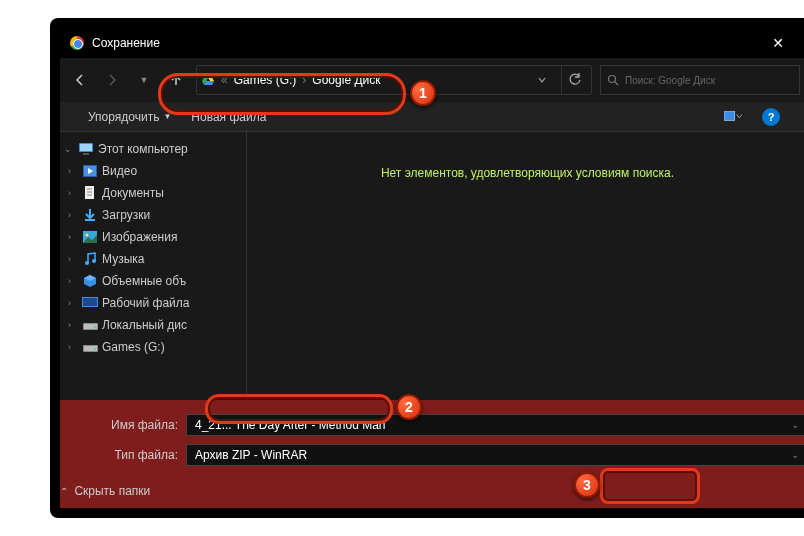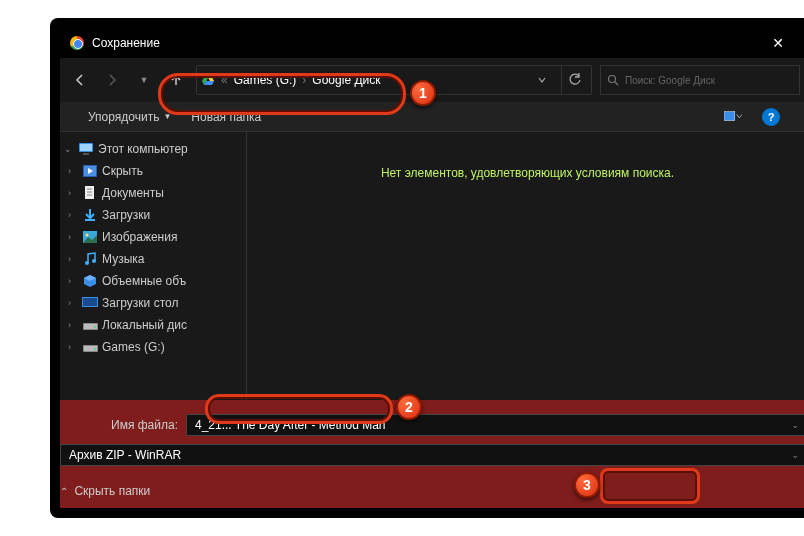--- a/index.html
+++ b/index.html
@@ -117,21 +117,21 @@
         </span>
         <span>Поиск: Google Диск</span>
       </div>
     </div>
 
     <div class="toolbar">
       <span class="item">
         <span>Упорядочить</span>
         <span style="font-size:8px;">▼</span>
       </span>
-      <span class="item">Новая папка</span>
+      <span class="item">Новая файла</span>
       <span class="spacer"></span>
       <span class="view-icon">
         <svg width="20" height="14" viewBox="0 0 20 14">
             <rect x="0" y="1" width="12" height="10" fill="#3a8ee6" stroke="#fff" stroke-width="0.5"></rect>
             <path d="M14 4 L17 8 L20 4" stroke="#aaa" stroke-width="1" fill="none"></path>
           </svg>
       </span>
       <span class="help-icon">?</span>
     </div>
 
@@ -150,21 +150,21 @@
         </div>
         <div class="tree-item">
           <span class="chevron">›</span>
           <span class="icon">
               <svg width="14" height="12" viewBox="0 0 14 12">
                 <rect x="0" y="0" width="14" height="12" fill="#2a5fb0"></rect>
                 <rect x="1" y="1" width="12" height="10" fill="#4a8fe0"></rect>
                 <path d="M5 3 L10 6 L5 9 Z" fill="#fff"></path>
               </svg>
             </span>
-          <span>Скрыть</span>
+          <span>Видео</span>
         </div>
         <div class="tree-item">
           <span class="chevron">›</span>
           <span class="icon">
               <svg width="12" height="14" viewBox="0 0 12 14">
                 <rect x="1" y="0" width="9" height="13" fill="#eee"></rect>
                 <line x1="3" y1="3" x2="8" y2="3" stroke="#888"></line>
                 <line x1="3" y1="6" x2="8" y2="6" stroke="#888"></line>
                 <line x1="3" y1="9" x2="8" y2="9" stroke="#888"></line>
               </svg>
@@ -214,21 +214,21 @@
           <span>Объемные объ</span>
         </div>
         <div class="tree-item">
           <span class="chevron">›</span>
           <span class="icon">
               <svg width="16" height="12" viewBox="0 0 16 12">
                 <rect x="0" y="0" width="16" height="10" fill="#3a8ee6"></rect>
                 <rect x="1" y="1" width="14" height="8" fill="#1a4a90"></rect>
               </svg>
             </span>
-          <span>Загрузки стол</span>
+          <span>Рабочий файла</span>
         </div>
         <div class="tree-item">
           <span class="chevron">›</span>
           <span class="icon">
               <svg width="15" height="11" viewBox="0 0 15 11">
                 <rect x="0" y="3" width="15" height="7" rx="1" fill="#888"></rect>
                 <rect x="1" y="4" width="13" height="5" fill="#bbb"></rect>
                 <circle cx="12" cy="7" r="1" fill="#3fd080"></circle>
               </svg>
             </span>
@@ -253,20 +253,21 @@
 
     <div class="bottom-panel">
       <div class="field-row">
         <span class="label">Имя файла:</span>
         <div class="input">
           <span>4_21... The Day After - Method Man</span>
           <span class="chev">⌄</span>
         </div>
       </div>
       <div class="field-row">
+        <span class="label">Тип файла:</span>
         <div class="input">
           <span>Архив ZIP - WinRAR</span>
           <span class="chev">⌄</span>
         </div>
       </div>
       <div class="button-row">
         <span class="hide-folders">
           <span style="font-size:10px;">⌃</span>
           <span>Скрыть папки</span>
         </span>

